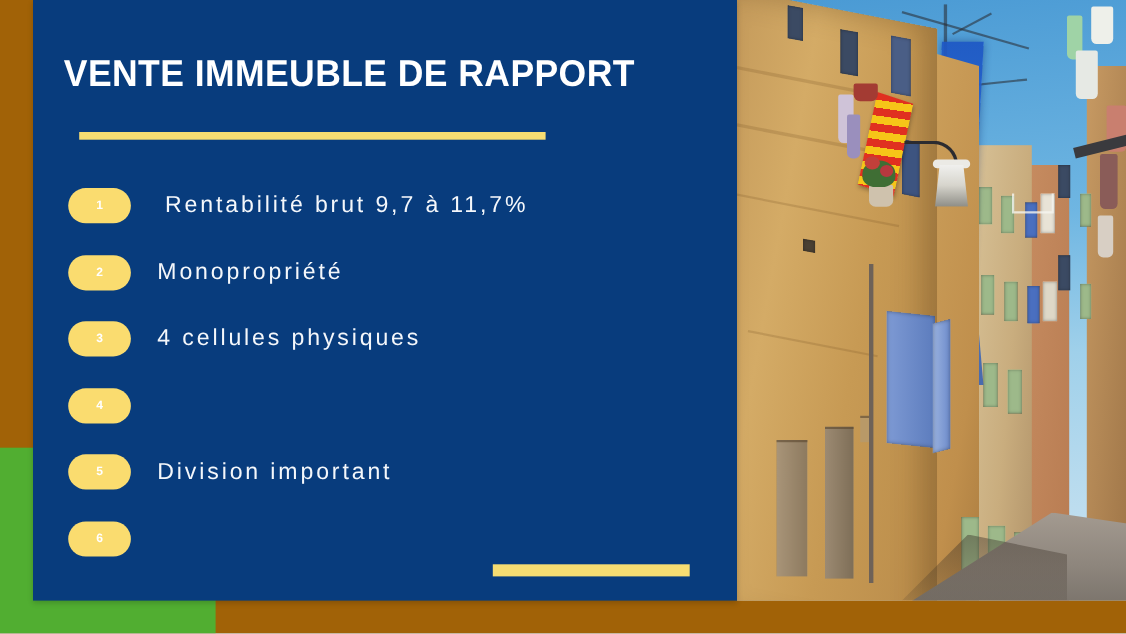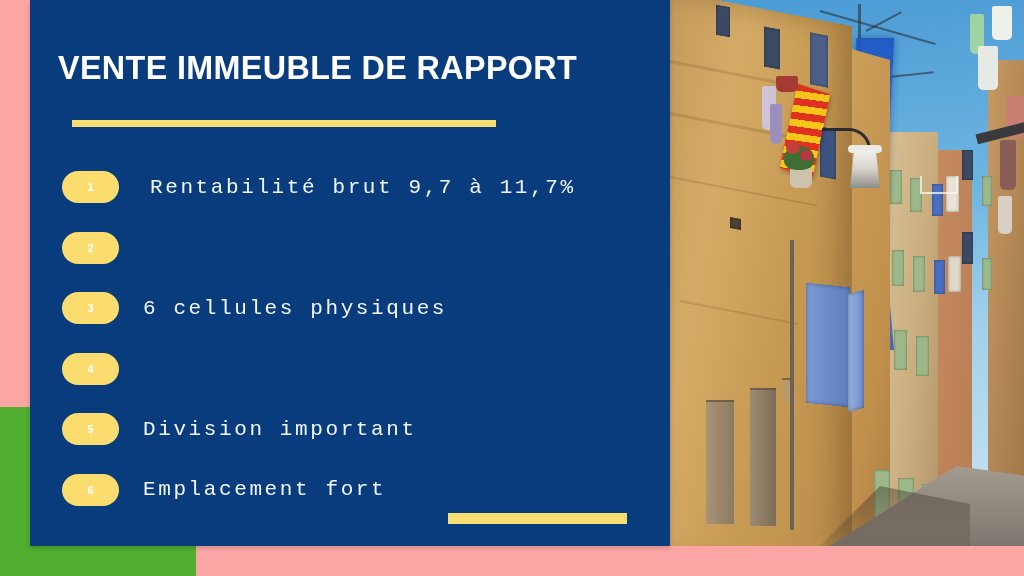--- a/index.html
+++ b/index.html
@@ -9,21 +9,21 @@
     background: #ffffff;
   }
   body {
     font-family: "Liberation Sans", sans-serif;
   }
   #slide {
     position: relative;
     width: 1024px;
     height: 576px;
     overflow: hidden;
-    background: #fca5a5;
+    background: #a16207;
   }
 
   
   .green-block {
     position: absolute;
     left: 0;
     top: 407px;
     width: 196px;
     height: 169px;
     background: #51ae31;
@@ -272,21 +272,21 @@
     font-size: 11px;
     font-weight: bold;
     font-family: "Liberation Sans", sans-serif;
   }
   .row-text {
     position: absolute;
     left: 113px;
     color: #f4f7fb;
     font-size: 21px;
     letter-spacing: 2.6px;
-    font-family: Liberation Mono, monospace;
+    font-family: Liberation Sans, sans-serif;
     white-space: nowrap;
   }
   .row.first .row-text { left: 120px; }
 
   .bottom-rule {
     position: absolute;
     left: 418px;
     top: 513px;
     width: 179px;
     height: 11px;
@@ -393,39 +393,39 @@
 
     <ul class="list">
 
       <li class="row first">
         <span class="badge">1</span>
         <span class="row-text">Rentabilité brut 9,7 à 11,7%</span>
       </li>
 
       <li class="row">
         <span class="badge">2</span>
+        <span class="row-text">Monopropriété</span>
       </li>
 
       <li class="row">
         <span class="badge">3</span>
-        <span class="row-text">6 cellules physiques</span>
+        <span class="row-text">4 cellules physiques</span>
       </li>
 
       <li class="row">
         <span class="badge">4</span>
       </li>
 
       <li class="row">
         <span class="badge">5</span>
         <span class="row-text">Division important</span>
       </li>
 
       <li class="row">
         <span class="badge">6</span>
-        <span class="row-text">Emplacement fort</span>
       </li>
 
     </ul>
 
     <div class="bottom-rule"></div>
   </div>
 
 </div>
 
 </body></html>

